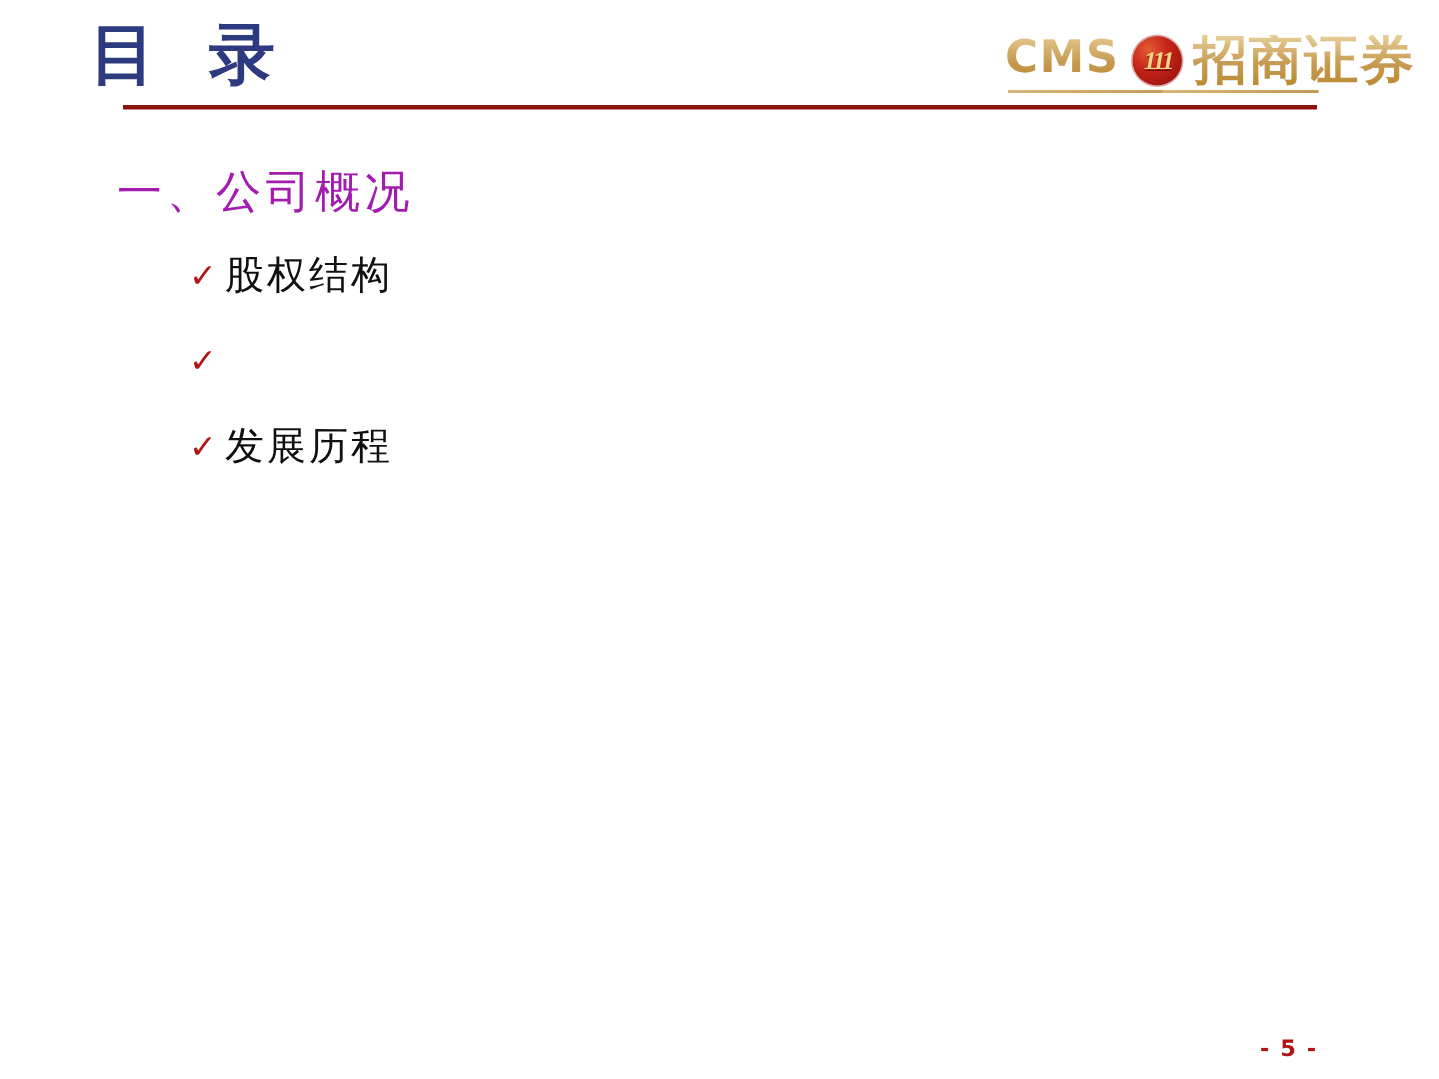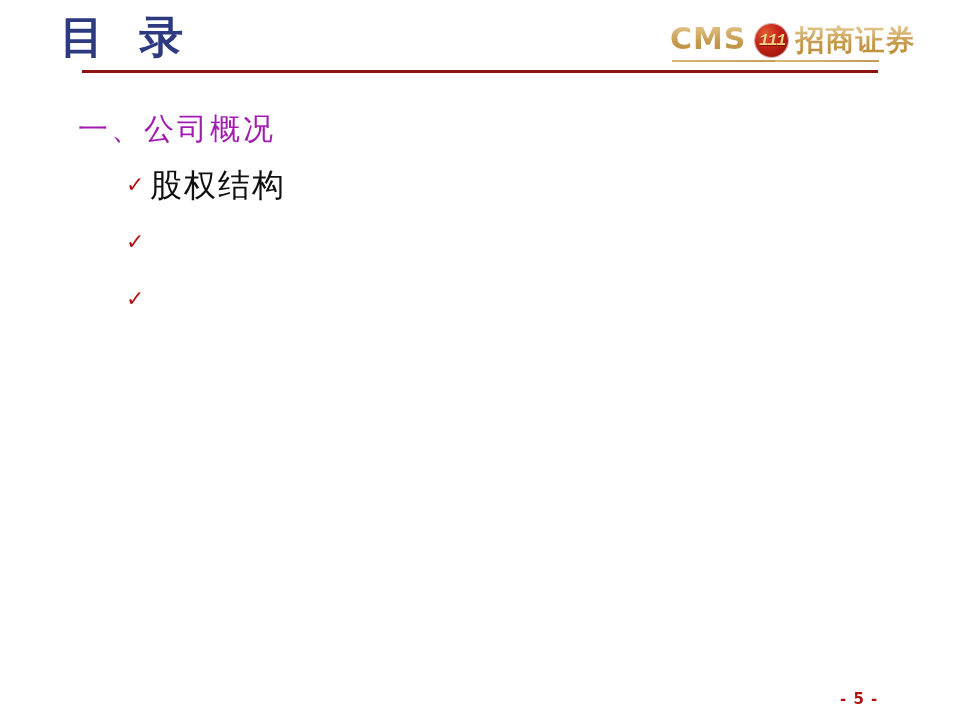--- a/index.html
+++ b/index.html
@@ -86,33 +86,33 @@
     border-radius: 50%;
     background: radial-gradient(circle at 32% 28%, #e35b34 0%, #c42318 42%, #8e0f09 100%);
     position: relative;
     box-shadow: 0 0 0 1px rgba(140,20,10,0.35);
     display: flex;
     align-items: center;
     justify-content: center;
   }
 
   .logo-emblem .mark {
-    font-family: Liberation Mono, monospace;
+    font-family: Liberation Serif, serif;
     font-size: 17px;
     font-weight: 700;
     font-style: italic;
     color: #f2d486;
     letter-spacing: -1.5px;
     text-shadow: 0 1px 0 rgba(110,12,6,0.8);
     line-height: 1;
   }
 
   .logo-cn {
     font-family: "DejaVu Serif", "Liberation Serif", serif;
-    font-size: 29px;
+    font-size: 36px;
     font-weight: 700;
     letter-spacing: 1px;
     color: #c9a25c;
     background: linear-gradient(180deg, #e8d09b 0%, #c79c52 55%, #bb8a33 100%);
     -webkit-background-clip: text;
     background-clip: text;
     -webkit-text-fill-color: transparent;
     line-height: 34px;
     text-align: right;
   }
@@ -175,22 +175,22 @@
     width: 24px;
     font-family: "DejaVu Sans", "Liberation Sans", sans-serif;
     font-size: 22px;
     font-weight: 700;
     color: #b01414;
     line-height: 26px;
     flex: 0 0 auto;
   }
 
   .bullet-text {
-    font-family: Liberation Serif, serif;
-    font-size: 32px;
+    font-family: Liberation Mono, monospace;
+    font-size: 26px;
     color: #101010;
     letter-spacing: 2px;
     line-height: 34px;
   }
 
   
   .page-number {
     position: absolute;
     left: 840px;
     top: 690px;
@@ -236,20 +236,21 @@
         <span class="bullet-check">✓</span>
         <span class="bullet-text">股权结构</span>
       </li>
 
       <li class="bullet-item">
         <span class="bullet-check">✓</span>
       </li>
 
       <li class="bullet-item">
         <span class="bullet-check">✓</span>
+        <span class="bullet-text">发展历程</span>
       </li>
 
     </ul>
   </div>
 
   <div class="page-number">- 5 -</div>
 
 </div>
 
 </body></html>

